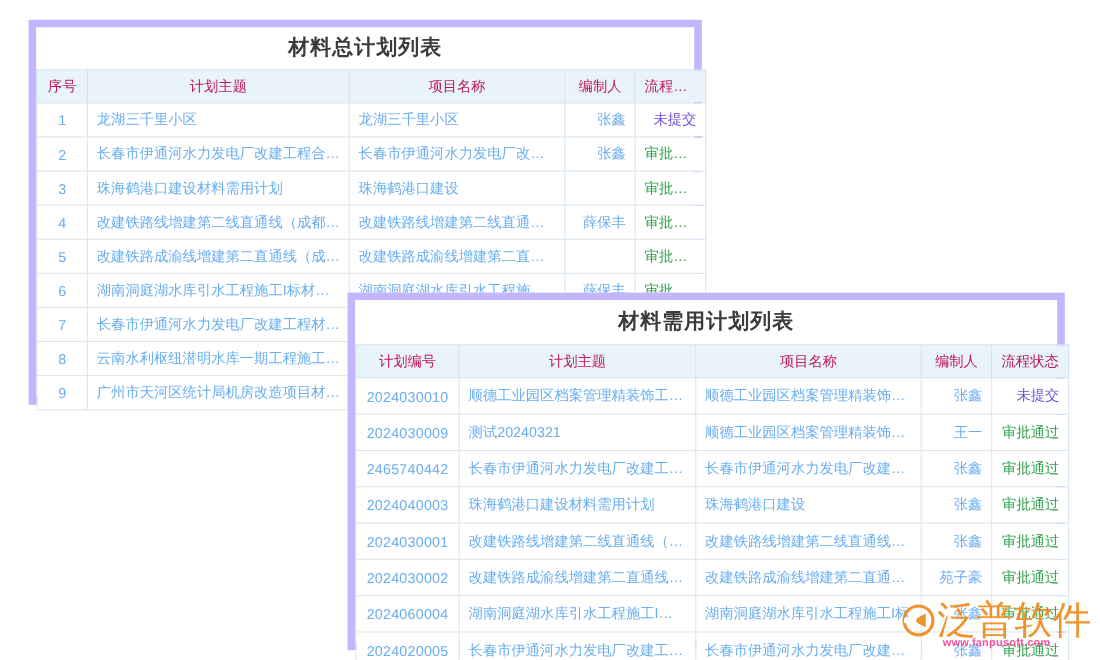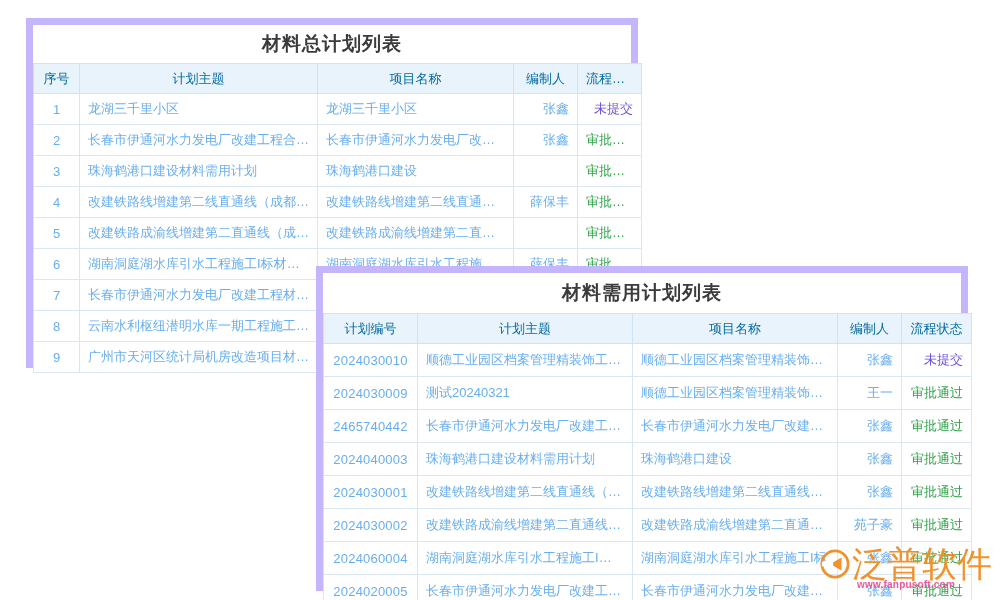--- a/index.html
+++ b/index.html
@@ -64,21 +64,21 @@
     border: 1px solid #dbe7f0;
     font-weight: normal;
     padding: 0 8px;
     box-sizing: border-box;
     overflow: hidden;
     white-space: nowrap;
     text-overflow: ellipsis;
   }
   table.grid th {
     background: #e8f3fb;
-    color: #0369a1;
+    color: #be185d;
     font-size: 13px;
     height: 30px;
     text-align: center;
     border-color: #cfe3f2;
   }
   table.grid td {
     height: 31px;
     font-size: 13px;
     color: #69aef0;
     background: #ffffff;

